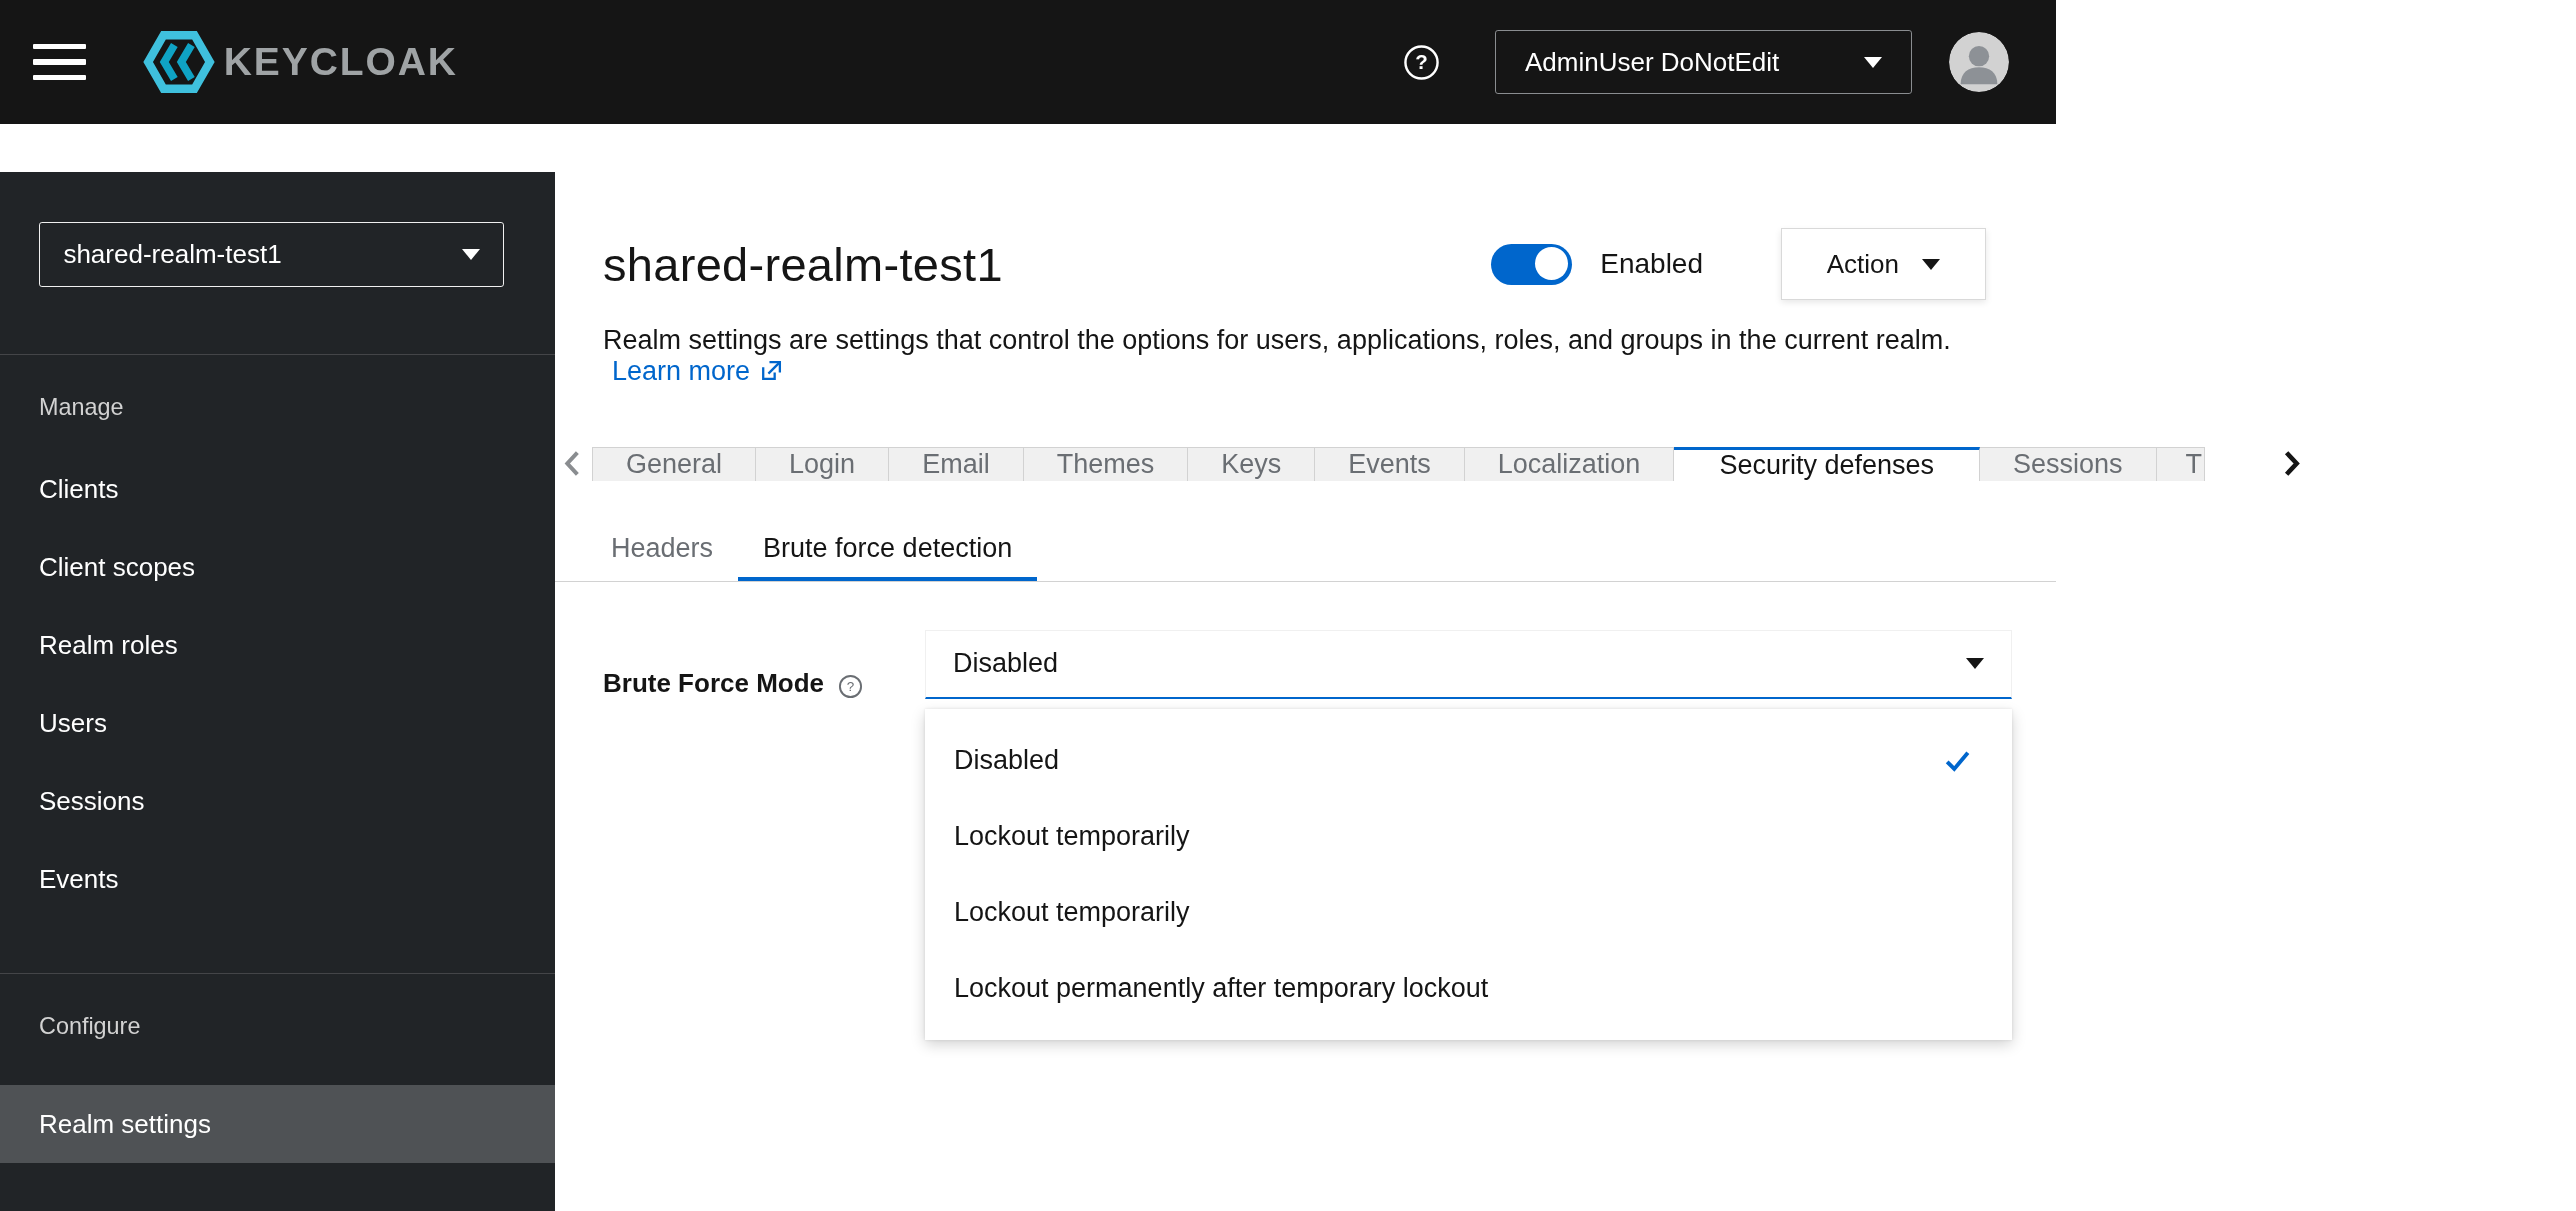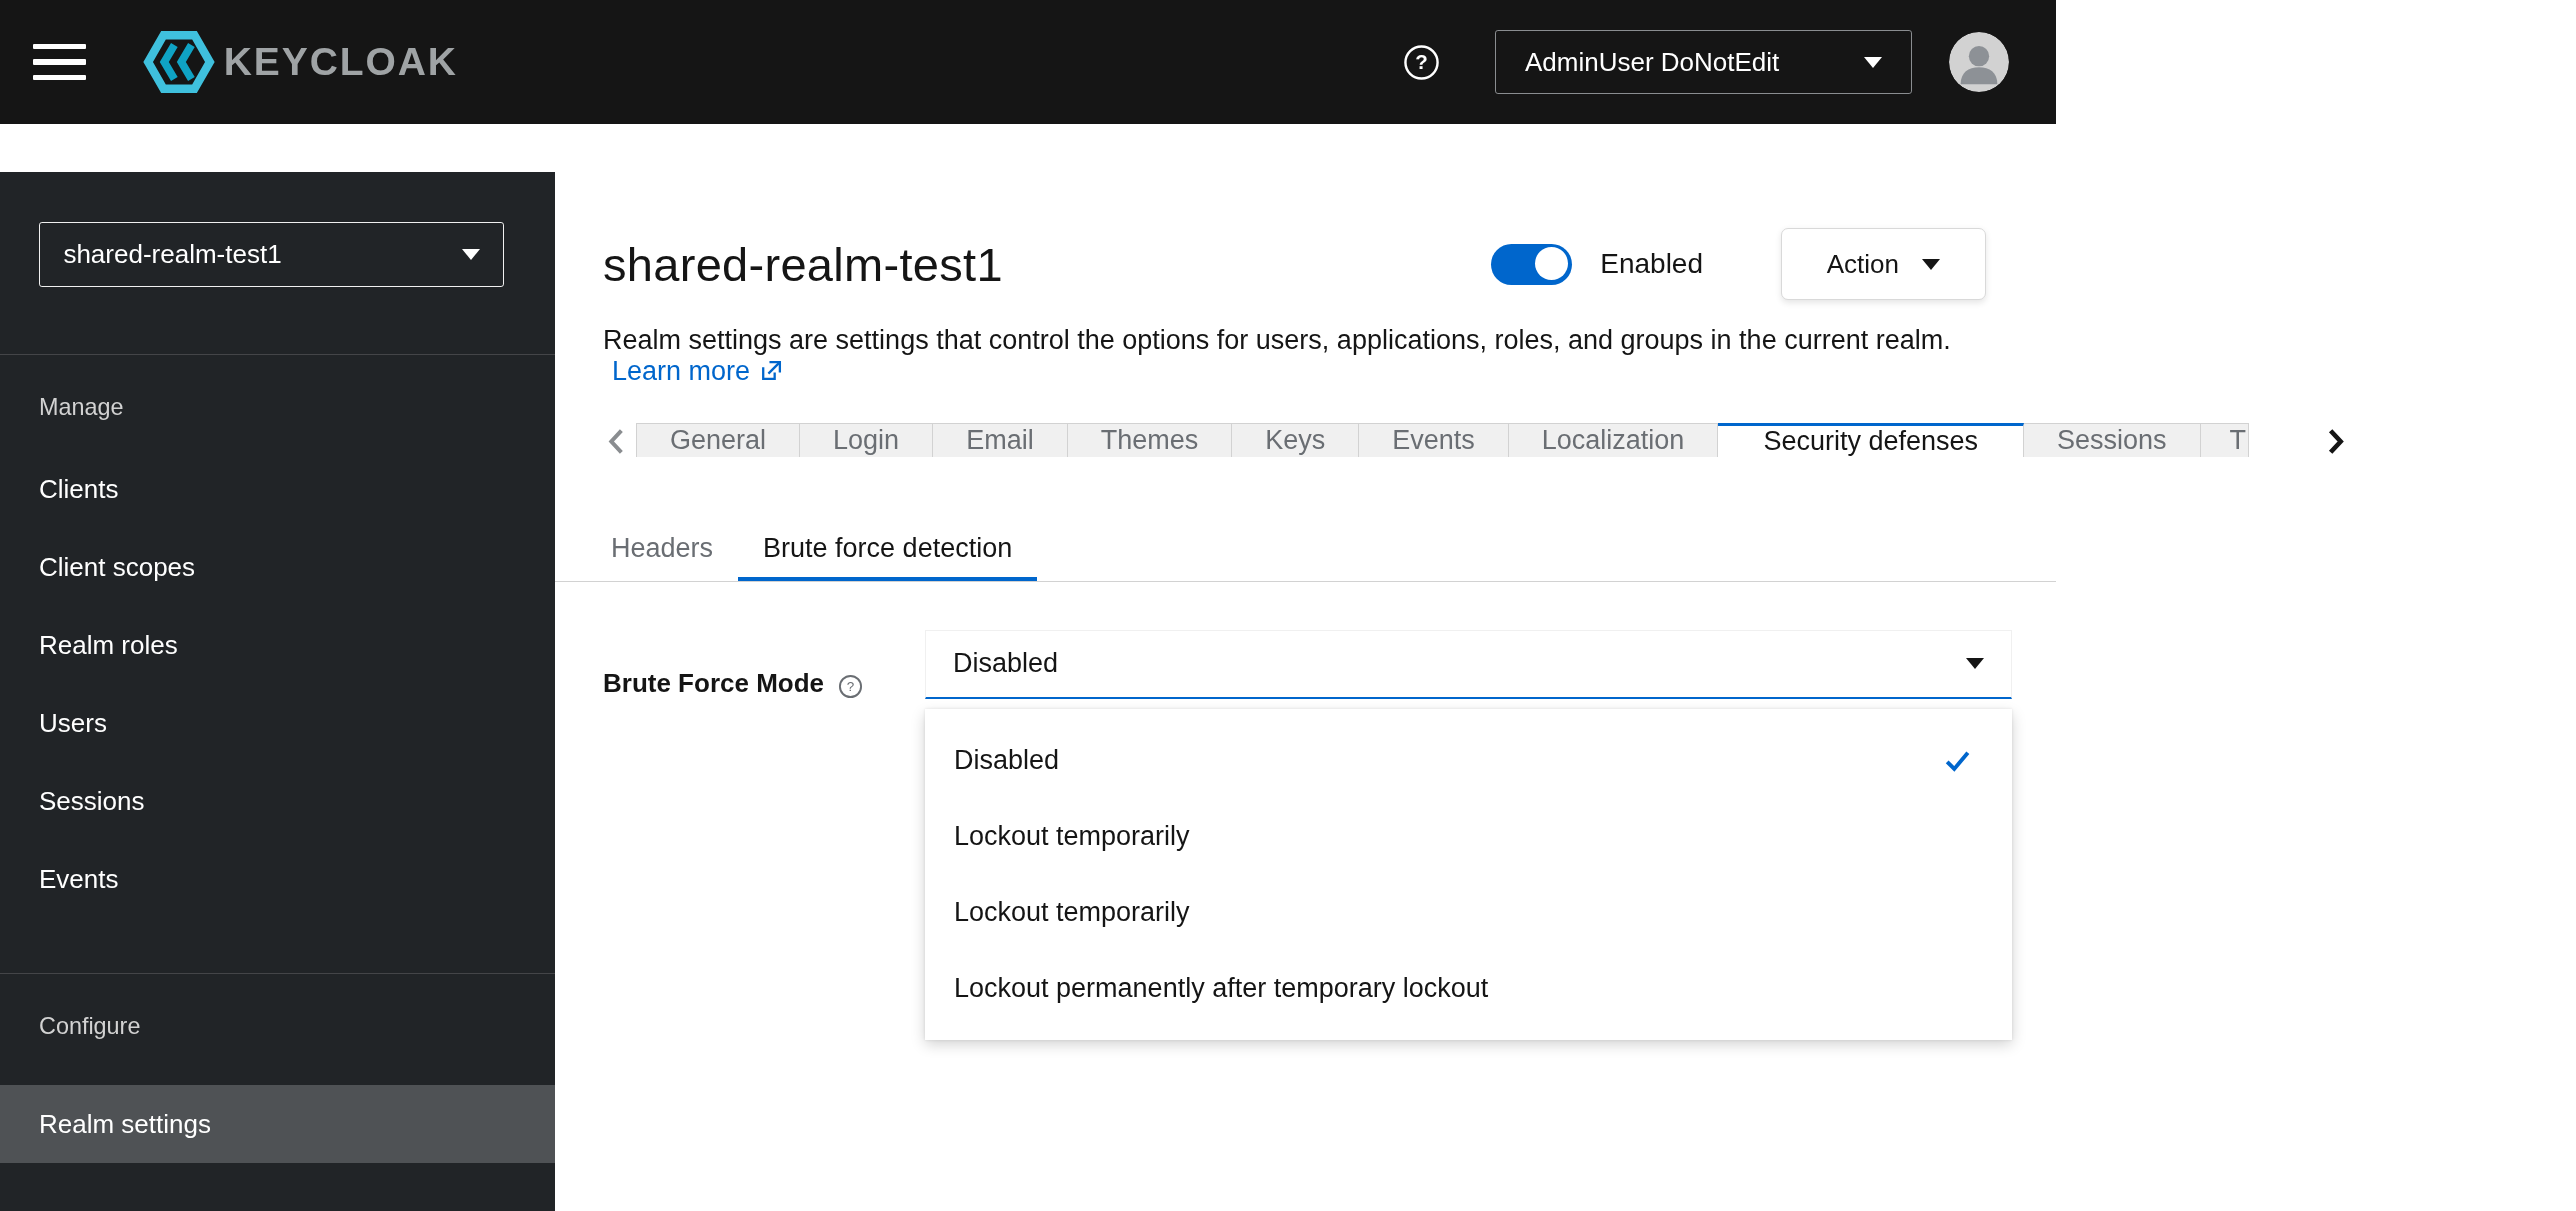--- a/index.html
+++ b/index.html
@@ -35,27 +35,27 @@
   .nav-item.current { background:#4f5255;margin-top:16px; }
 
   
   .main { flex:1; min-width:0; background:#fff; display:flex; flex-direction:column; }
   .page-header { display:flex; align-items:center; padding:56px 70px 0 48px; }
   .page-title { font-size:47px; font-weight:500; letter-spacing:0.3px; color:#151515; }
   .header-controls { margin-left:auto; display:flex; align-items:center; }
   .switch { width:81px; height:41px; border-radius:20.4px; background:#0066cc; position:relative; border:none; flex-shrink:0; }
   .switch-knob { position:absolute; top:3.9px; right:3.9px; width:33px; height:33px; border-radius:50%; background:#fff; }
   .switch-label { margin-left:28px; font-size:28px; color:#151515; }
-  .action-btn { margin-left:78px; width:205px; height:72px; background:#fff; border:1px solid #d9d9d9; border-radius:7px; box-shadow:0 2.9px 6.8px rgba(0,0,0,0.10); font-size:26px; color:#151515; display:flex; align-items:center; justify-content:center; gap:23.4px; }
+  .action-btn { margin-left:78px; width:205px; height:72px; background:#fff; border:1px solid #d9d9d9; border-radius:0; box-shadow:0 2.9px 6.8px rgba(0,0,0,0.10); font-size:26px; color:#151515; display:flex; align-items:center; justify-content:center; gap:23.4px; }
 
   .page-desc { padding:25px 70px 0 48px; font-size:27px; color:#151515; }
   .learn-more { color:#0066cc; text-decoration:none; display:inline-flex; align-items:center; gap:7.8px; margin-left:9px; white-space:nowrap; }
 
   
-  .tabs-row { margin-top:36px; height:81px; display:flex; align-items:flex-start;margin-left:44px; }
+  .tabs-row { margin-top:36px; height:81px; display:flex; align-items:center; }
   .tab-scroll { border:none; background:#fff; display:flex; align-items:center; justify-content:center; }
   .tab-scroll.left { width:173px; }
   .tab-scroll.right { flex:1; justify-content:center; }
   .tabs { display:flex; width:1680px; flex-shrink:0; overflow:hidden; }
   .tab { border:none; background:#f0f0f0; border-top:1px solid #d2d2d2; border-right:1px solid #d2d2d2; color:#6a6e73; font-size:27px; padding:0 33px; display:flex; align-items:center; white-space:nowrap; }
   .tab:first-child { border-left:1px solid #d2d2d2; }
   .tab.active { background:#fff; color:#151515; border-top:3.9px solid #0066cc; padding:0 45px; }
   .tab.clipped { width:48px; padding:0 0 0 29px; overflow:hidden; flex-shrink:0; }
 
   

